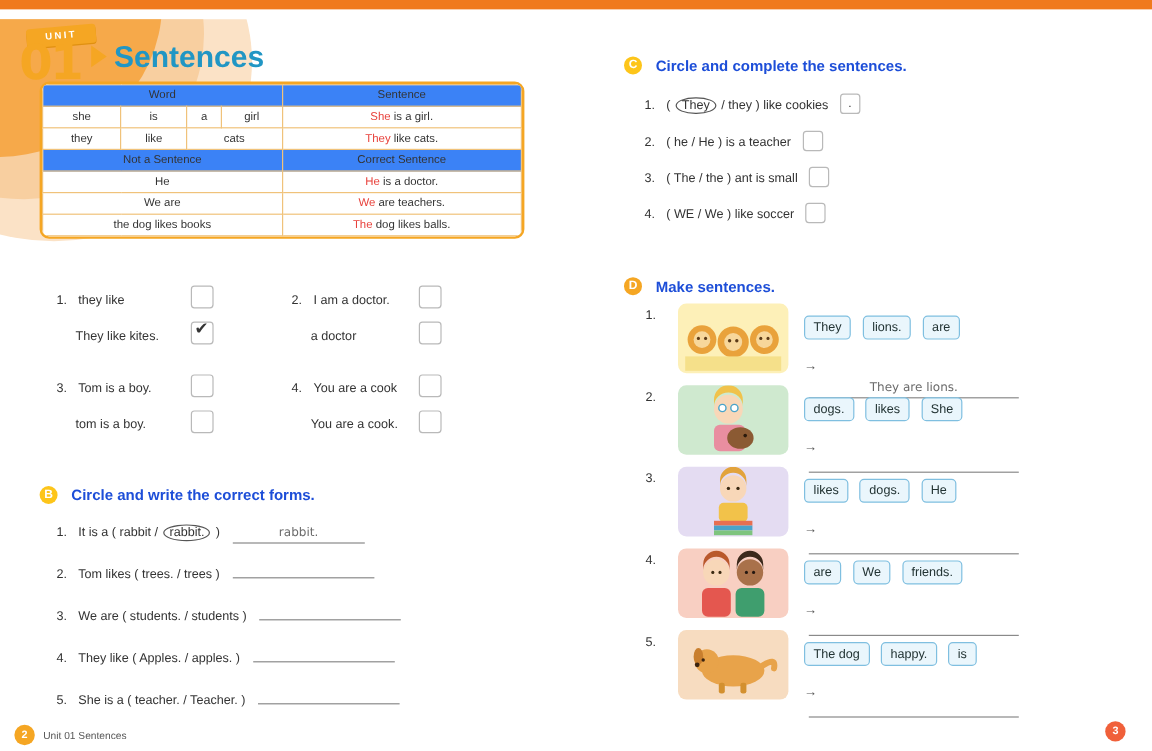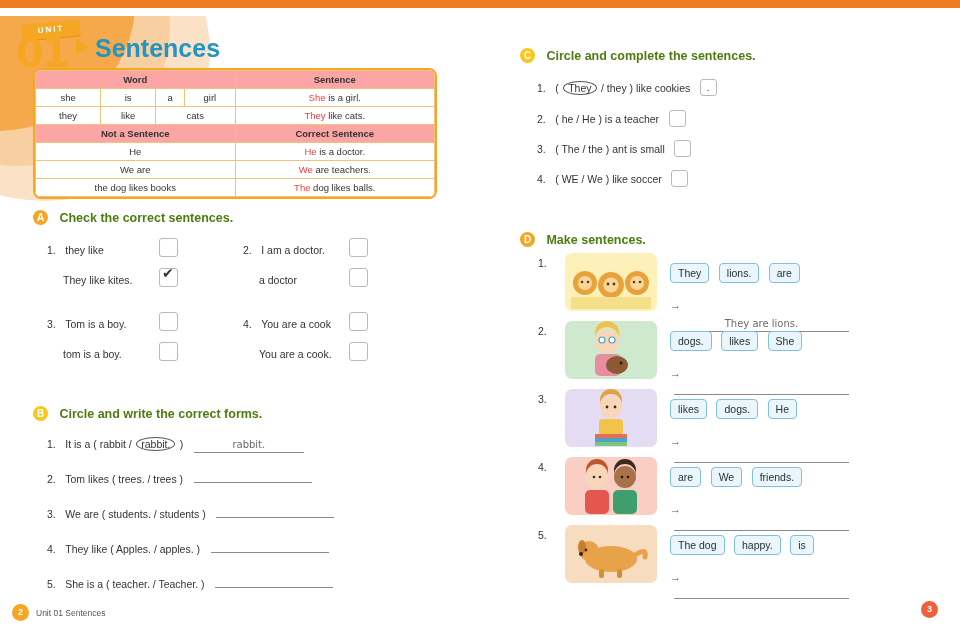--- a/index.html
+++ b/index.html
@@ -31,31 +31,31 @@
            font-family:"DejaVu Sans", sans-serif;letter-spacing:-2px;}
   .arrow{position:absolute;left:76px;top:30px;width:0;height:0;border-top:9px solid transparent;
          border-bottom:9px solid transparent;border-left:13px solid #f5a623;}
   .unittitle{position:absolute;left:95px;top:26px;font-size:25px;font-weight:bold;color:#2196c4;}
 
   
   .gbox{position:absolute;left:33px;top:60px;width:400px;border:2px solid #f5a623;border-radius:8px;
         overflow:hidden;background:#fff;}
   table.gtab{border-collapse:collapse;width:100%;font-size:9.5px;}
   table.gtab td,table.gtab th{border:1px solid #f0c27a;padding:3px 2px;text-align:center;font-weight:normal;}
-  table.gtab th{background:#fca5a5;font-weight:bold;font-size:9.5px;color:#333;}
+  table.gtab th{background:#3b82f6;font-weight:normal;font-size:9.5px;color:#333;}
   .ex-red{color:#e8413b;}
   .hdrrow th{background:#fdf0cf;}
 
   
   .sec{position:absolute;}
   .secmark{display:inline-block;width:15px;height:15px;border-radius:50%;color:#fff;font-size:10px;
            font-weight:bold;text-align:center;line-height:15px;vertical-align:middle;}
   .m-orange{background:#f5a623;}
   .m-yellow{background:#fdc51a;}
-  .sectitle{display:inline-block;margin-left:7px;font-size:12.5px;font-weight:bold;color:#4d7c0f;vertical-align:middle;}
+  .sectitle{display:inline-block;margin-left:7px;font-size:12.5px;font-weight:bold;color:#1d4ed8;vertical-align:middle;}
 
   .num{font-size:10.5px;color:#333;}
   .qtext{font-size:10.5px;color:#333;}
   .chkbox{display:inline-block;width:17px;height:17px;border:1px solid #b9b9b9;border-radius:3px;
           background:#fff;vertical-align:middle;}
   .checkmark{position:relative;}
   .checkmark::after{content:"✔";position:absolute;left:2px;top:-4px;font-size:14px;color:#333;}
   .hand{font-family:"DejaVu Sans", sans-serif;color:#6b6b6b;font-size:10px;}
 
   .ellipse{display:inline-block;border:1.5px solid #555;border-radius:50%;padding:0 4px;}
@@ -132,24 +132,20 @@
           <td><span class="ex-red">We</span> are teachers.</td>
         </tr>
         <tr>
           <td colspan="4">the dog likes books</td>
           <td><span class="ex-red">The</span> dog likes balls.</td>
         </tr>
       </tbody>
         </table>
     </div>
 
-    <div class="sec" style="left:33px;top:200px;">
-      <span class="secmark m-orange">A</span>
-      <span class="sectitle">Check the correct sentences.</span>
-    </div>
 
     <div class="wrap" style="left:47px;top:232px;width:180px;">
       <span class="num">1.</span>
       <span class="qtext" style="margin-left:5px;">they like</span>
       <span class="chkbox" style="position:absolute;left:112px;top:-2px;"></span>
     </div>
     <div class="wrap" style="left:47px;top:262px;width:180px;">
       <span class="qtext" style="margin-left:16px;">They like kites.</span>
       <span class="chkbox checkmark" style="position:absolute;left:112px;top:-2px;"></span>
     </div>

